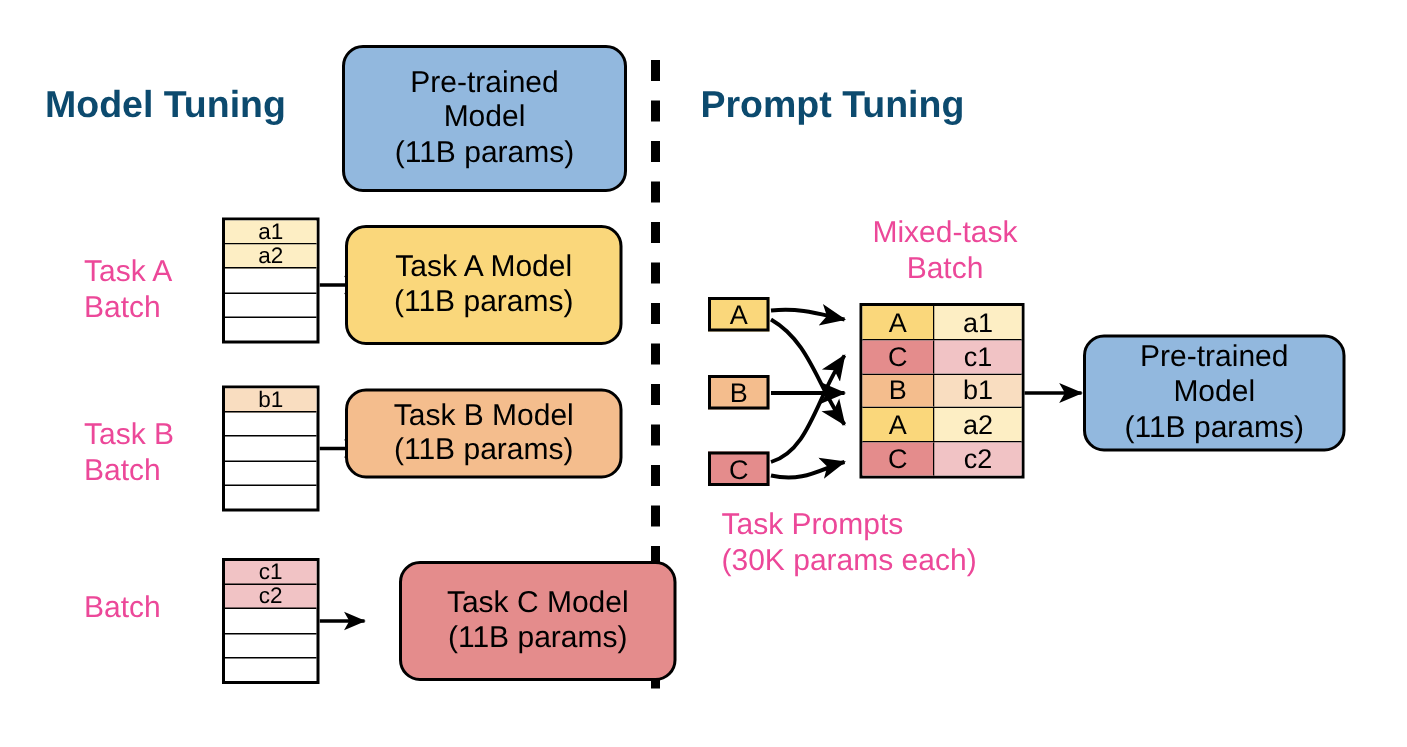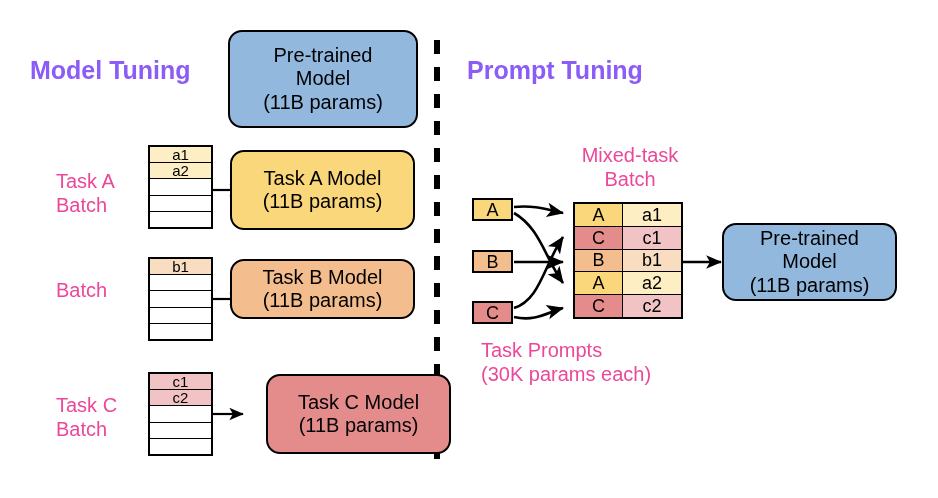--- a/index.html
+++ b/index.html
@@ -14,21 +14,21 @@
     background: #ffffff;
     font-family: "Liberation Sans", sans-serif;
     overflow: hidden;
   }
   .abs { position: absolute; }
 
   
   .section-title {
     font-weight: bold;
     font-size: 25px;
-    color: #8b5cf6;
+    color: #0c4a6e;
     white-space: nowrap;
     line-height: 1;
   }
 
   
   .model-box {
     box-sizing: border-box;
     border: 2.5px solid #000;
     border-radius: 14px;
     display: flex;
@@ -183,20 +183,21 @@
     <div class="batch-row">
         <span></span>
       </div>
   </div>
   <div class="abs model-box" style="left:230px; top:150px; width:185px; height:80px; background:#fad77b;">
     <span class="ln">Task A Model</span>
     <span class="ln">(11B params)</span>
   </div>
 
   <div class="abs plain-label left" style="left:36px; top:279px; width:105px;">
+    <div>Task B</div>
     <div>Batch</div>
   </div>
   <div class="abs batch-table" style="left:148px; top:257px; width:65px; height:84px;">
     <div class="batch-row" style="background:#f9ddc0;">
         <span>b1</span>
       </div>
     <div class="batch-row">
         <span></span>
       </div>
     <div class="batch-row">
@@ -208,21 +209,20 @@
     <div class="batch-row">
         <span></span>
       </div>
   </div>
   <div class="abs model-box" style="left:230px; top:259px; width:185px; height:60px; background:#f4bd8d;">
     <span class="ln">Task B Model</span>
     <span class="ln">(11B params)</span>
   </div>
 
   <div class="abs plain-label left" style="left:36px; top:394px; width:105px;">
-    <div>Task C</div>
     <div>Batch</div>
   </div>
   <div class="abs batch-table" style="left:148px; top:372px; width:65px; height:84px;">
     <div class="batch-row" style="background:#f1c3c5;">
         <span>c1</span>
       </div>
     <div class="batch-row" style="background:#f1c3c5;">
         <span>c2</span>
       </div>
     <div class="batch-row">

